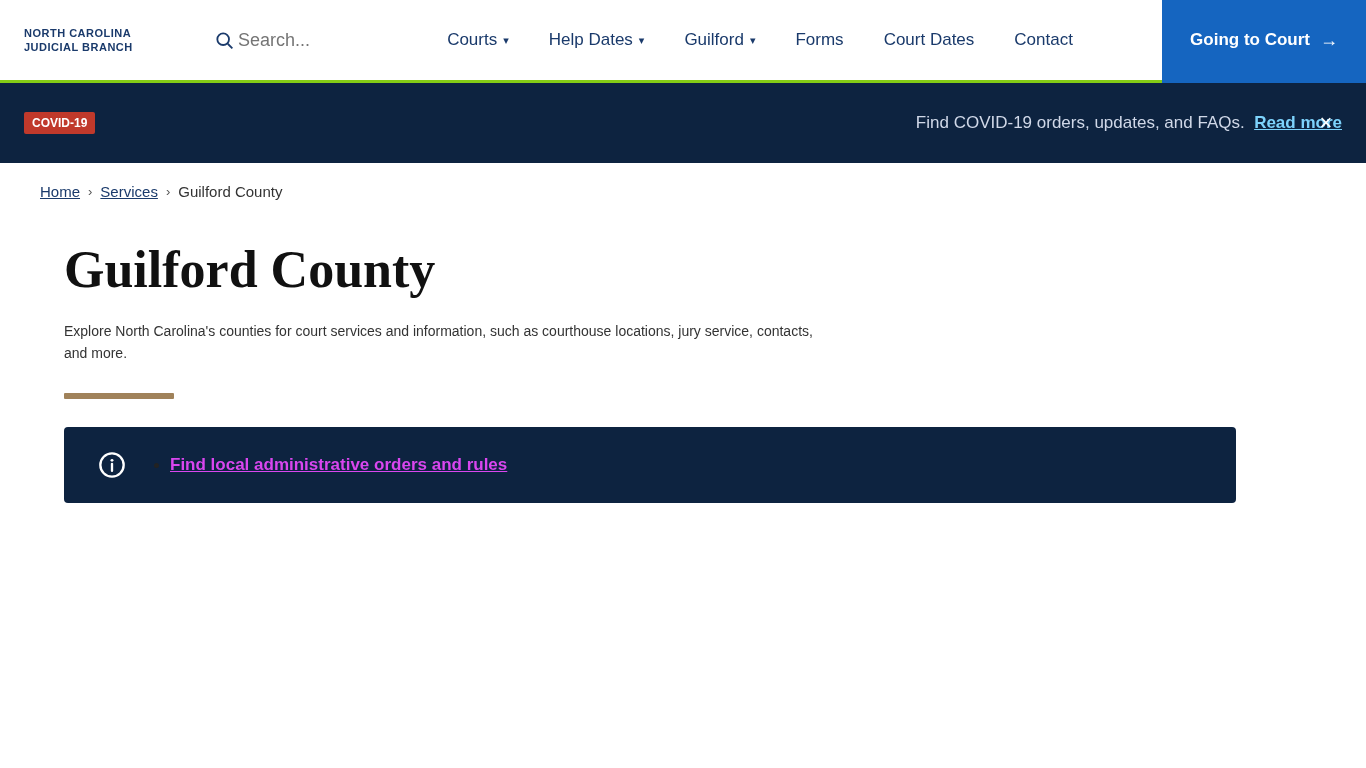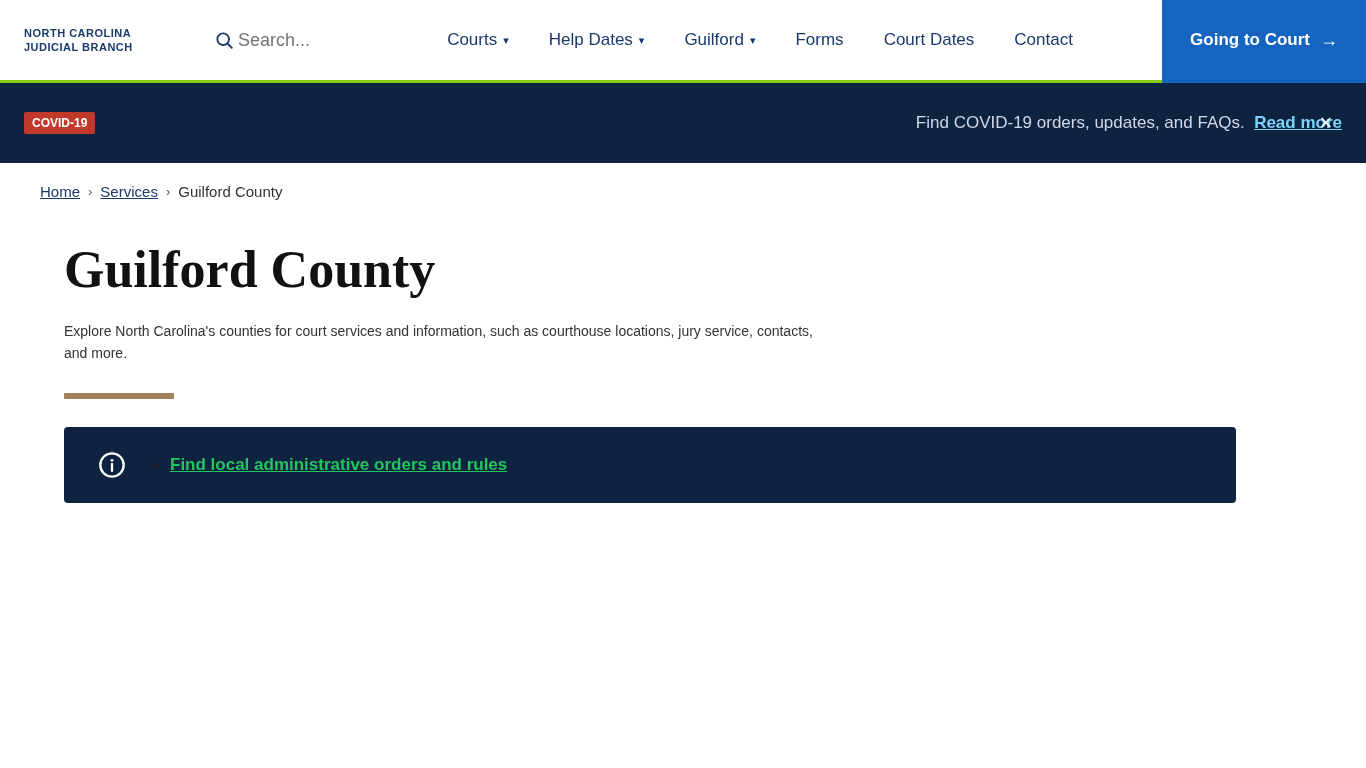--- a/index.html
+++ b/index.html
@@ -212,21 +212,21 @@
       min-width: 32px;
       display: flex;
       align-items: center;
       justify-content: center;
     }
     .notice-content ul {
       list-style: disc;
       padding-left: 18px;
     }
     .notice-content ul li a {
-      color: #22c55e;
+      color: #d946ef;
       font-size: 17px;
       font-weight: 700;
       text-decoration: underline;
       cursor: pointer;
     }
   </style>
 </head>
 <body>
 
 <header class="header">

